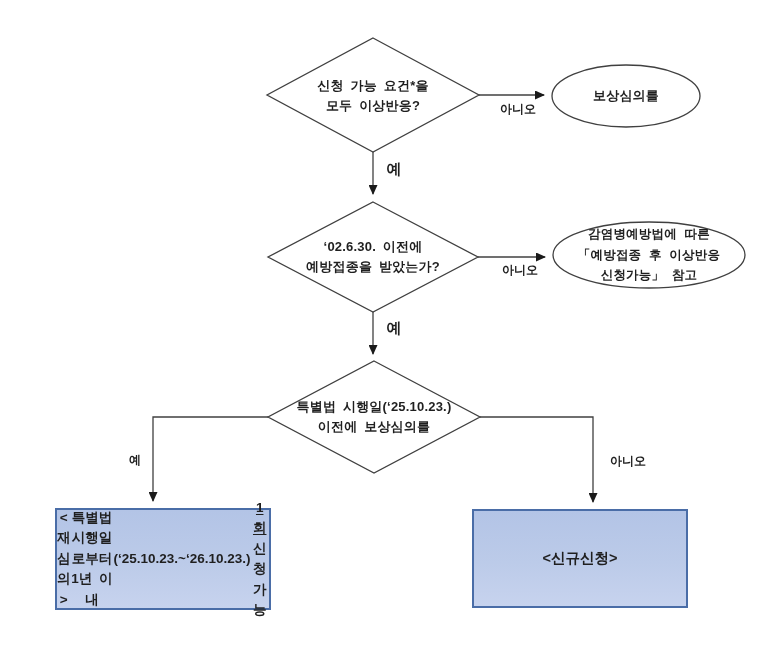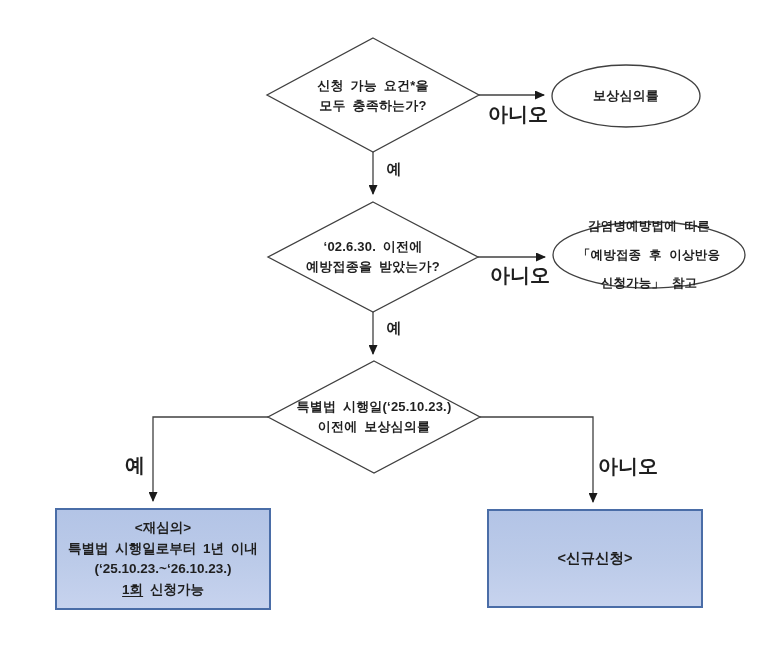--- a/index.html
+++ b/index.html
@@ -24,32 +24,32 @@
     font-weight: 700;
     word-spacing: 3px;
     letter-spacing: 0.2px;
   }
   .diamond-text { font-size: 13px; line-height: 20px; }
   .oval-text    { font-size: 13px; line-height: 20px; }
   .oval2-text   { font-size: 12.5px; line-height: 20.5px; word-spacing: 4px; }
   .edge-label {
     position: absolute;
     font-weight: 700;
-    font-size: 20px;
+    font-size: 12px;
     text-align: center;
     word-spacing: 1px;
   }
   .edge-label.small { font-size: 15px; }
 
   .result-box {
     position: absolute;
     border: 2px solid #4a6da7;
     background: linear-gradient(180deg, #b3c4e6 0%, #bccbe9 55%, #c7d3ee 100%);
     display: flex;
-    flex-direction: column;
+    flex-direction: row;
     align-items: center;
     justify-content: center;
     text-align: center;
     font-weight: 700;
     font-size: 13.5px;
     line-height: 20.5px;
     word-spacing: 3px;
   }
   .result-box.right { font-size: 14.5px; }
   .u { text-decoration: underline; text-underline-offset: 2px; }
@@ -77,36 +77,36 @@
     <polygon points="373,38 479,95 373,152 267,95" fill="#ffffff" stroke="#404040" stroke-width="1.3"></polygon>
     <polygon points="373,202 478,257 373,312 268,257" fill="#ffffff" stroke="#404040" stroke-width="1.3"></polygon>
     <polygon points="374,361 480,417 374,473 268,417" fill="#ffffff" stroke="#404040" stroke-width="1.3"></polygon>
 
     <ellipse cx="626" cy="96" rx="74" ry="31" fill="#ffffff" stroke="#404040" stroke-width="1.3"></ellipse>
     <ellipse cx="649" cy="255" rx="96" ry="33" fill="#ffffff" stroke="#404040" stroke-width="1.3"></ellipse>
   </svg>
 
   <div class="txt diamond-text" style="left:267px; top:40px; width:212px; height:112px;">
     <span class="line">신청 가능 요건*을</span>
-    <span class="line">모두 충족하는가?</span>
+    <span class="line">모두 이상반응?</span>
   </div>
 
   <div class="txt oval-text" style="left:552px; top:66px; width:148px; height:60px;">
     <span class="line">보상심의를</span>
   </div>
 
   <div class="edge-label" style="left:488px; top:101px; width:60px;">아니오</div>
   <div class="edge-label small" style="left:382px; top:160px; width:24px;">예</div>
 
   <div class="txt diamond-text" style="left:268px; top:204px; width:210px; height:106px;">
     <span class="line">‘02.6.30. 이전에</span>
     <span class="line">예방접종을 받았는가?</span>
   </div>
 
-  <div class="txt oval2-text" style="left:551px; top:223px; width:196px; height:64px;gap:8px;">
+  <div class="txt oval2-text" style="left:551px; top:223px; width:196px; height:64px;">
     <span class="line">감염병예방법에 따른</span>
     <span class="line">「예방접종 후 이상반응</span>
     <span class="line">신청가능」 참고</span>
   </div>
 
   <div class="edge-label" style="left:490px; top:262px; width:60px;">아니오</div>
   <div class="edge-label small" style="left:382px; top:319px; width:24px;">예</div>
 
   <div class="txt diamond-text" style="left:268px; top:363px; width:212px; height:108px;">
     <span class="line">특별법 시행일(‘25.10.23.)</span>
@@ -116,17 +116,17 @@
   <div class="edge-label" style="left:120px; top:452px; width:30px;">예</div>
   <div class="edge-label" style="left:597px; top:453px; width:62px;">아니오</div>
 
   <div class="result-box" style="left:55px; top:508px; width:216px; height:102px;">
     <span class="line">&lt;재심의&gt;</span>
     <span class="line">특별법 시행일로부터 1년 이내</span>
     <span class="line">(‘25.10.23.~‘26.10.23.)</span>
     <span class="line"><span class="u">1회</span><span> 신청가능</span></span>
   </div>
 
-  <div class="result-box right" style="left:487px; top:509px; width:216px; height:99px;">
+  <div class="result-box right" style="left:472px; top:509px; width:216px; height:99px;">
     <span class="line">&lt;신규신청&gt;</span>
   </div>
 
 </div>
 
 </body></html>

